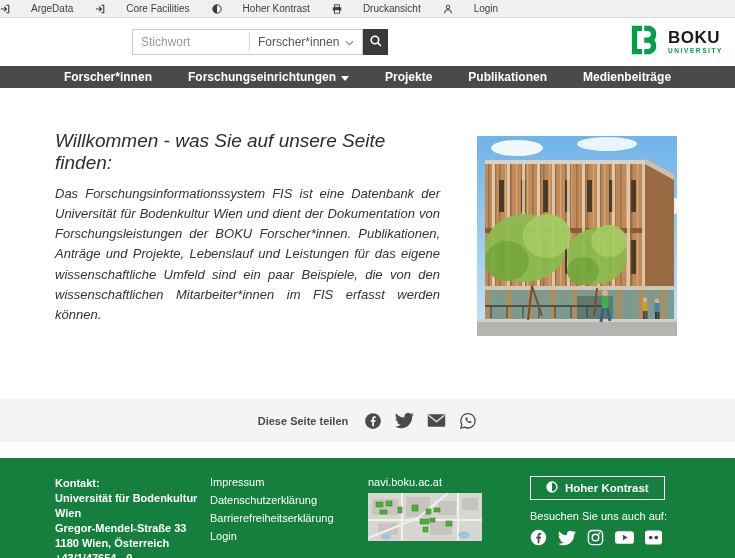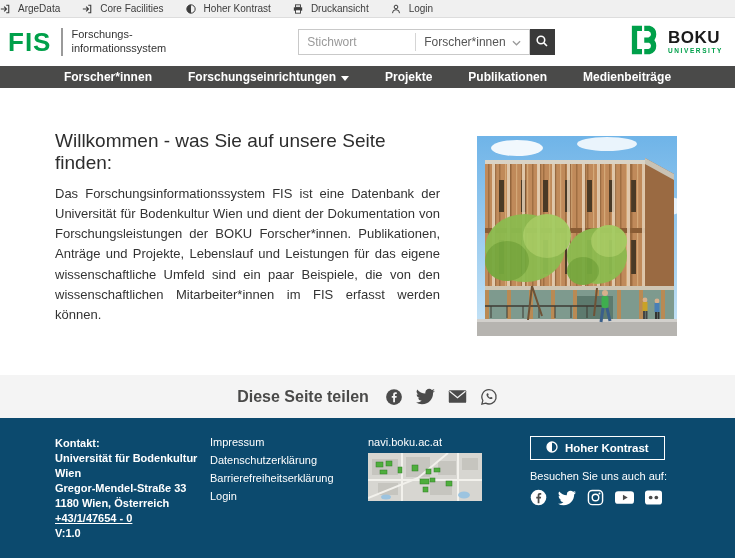--- a/index.html
+++ b/index.html
@@ -18,21 +18,21 @@
   }
   .lang-tabs { display:flex; }
   .lang-tab {
     padding:0 12px; display:flex; align-items:center; cursor:pointer;
   }
   .lang-tab.active {
     background:#e3e3e3; border-top:3px solid #3a3a3a;
     border-left:1px solid #ccc; border-right:1px solid #ccc;
   }
   .topbar-links { display:flex; align-items:center; gap:22px; padding-right:14px; }
-  .topbar-link { display:flex; align-items:center; gap:8px; cursor:pointer; color:#3c3c3c; text-decoration:none; }
+  .topbar-link { display:flex; align-items:center; gap:21px; cursor:pointer; color:#3c3c3c; text-decoration:none; }
   .topbar-link svg { display:block; }
 
   
   .header { height:48px; background:#fff; display:flex; align-items:center; flex:0 0 auto; }
   .fis-logo { display:flex; align-items:center; margin-left:8px; cursor:pointer; }
   .fis-acronym { color:#00a04a; font-weight:bold; font-size:26px; letter-spacing:1px; }
   .logo-divider { width:2px; height:28px; background:#9a9a9a; margin:0 8px 0 10px; }
   .logo-text { font-size:11px; color:#333; line-height:1.25; }
   .search { display:flex; align-items:center; margin-left:132px; height:38px; }
   .search-box { display:flex; align-items:center; border:1px solid #c9c9c9; height:26px; background:#fff; }
@@ -59,40 +59,40 @@
     height:22px; background:#4a4a49; display:flex; align-items:center;
     justify-content:center; gap:36px; flex:0 0 auto;
   }
   .nav-item {
     color:#fff; font-size:12px; font-weight:bold; cursor:pointer;
     display:flex; align-items:center; gap:5px; white-space:nowrap;
   }
 
   
   .main { background:#fff; flex:1 1 auto; }
-  .main-inner { display:flex; padding:42px 58px 0 55px; gap:37px; }
+  .main-inner { display:flex; padding:42px 58px 0 55px; gap:37px;font-style:italic; }
   .content { flex:1; }
   .content h1 { font-size:19px; font-weight:400; color:#2d2d2d; margin:0 0 10px; }
   .content p { font-size:13px; line-height:1.55; color:#333; text-align:justify; }
   .photo { flex:0 0 200px; height:200px; margin-top:6px; }
   .photo svg { display:block; }
 
   
   .share-band {
     height:43px; background:#f4f4f4; display:flex; align-items:center;
     justify-content:center; gap:16px; flex:0 0 auto;
   }
-  .share-label { font-size:16px; font-weight:bold; color:#4a4a49; }
+  .share-label { font-size:11px; font-weight:bold; color:#4a4a49; }
   .share-icons { display:flex; align-items:center; gap:13px; }
   .share-icon { cursor:pointer; display:flex; }
 
   
   .footer {
-    height:140px; background:#0c4a6e; color:#fff; display:flex;
-    padding:18px 0 0 55px; flex:0 0 auto; font-size:11px;
+    height:100px; background:#15803d; color:#fff; display:flex;
+    padding:18px 0 0 55px; flex:0 0 auto; font-size:11px;margin-top:16px;
   }
   .f-col1 { width:155px; line-height:15px; }
   .f-col1 .bold { font-weight:bold; }
   .f-phone { font-weight:bold; text-decoration:underline; color:#fff; cursor:pointer; display:inline-block; }
   .f-col2 { width:158px; }
   .f-link { display:block; color:#fff; text-decoration:none; margin-bottom:6px; cursor:pointer; }
   .f-col3 { width:162px; }
   .f-map-label { margin-bottom:5px; display:block; cursor:pointer; }
   .f-map { width:114px; height:48px; display:block; cursor:pointer; }
   .f-col4 { flex:1; }
@@ -155,28 +155,20 @@
               <circle cx="6" cy="3.6" r="2.2" fill="none" stroke="#3c3c3c" stroke-width="1.2"></circle>
               <path d="M1.8 11a4.2 4.2 0 0 1 8.4 0" fill="none" stroke="#3c3c3c" stroke-width="1.2"></path>
             </svg>
         </span>
         <span>Login</span>
       </a>
     </div>
   </div>
 
   <div class="header">
-    <div class="fis-logo">
-      <span class="fis-acronym">FIS</span>
-      <span class="logo-divider"></span>
-      <span class="logo-text">
-        <span>Forschungs-</span><br>
-        <span>informationssystem</span>
-      </span>
-    </div>
     <div class="search">
       <div class="search-box">
         <input class="search-input" type="text" placeholder="Stichwort" style="">
         <div class="search-scope">
           <span>Forscher*innen</span>
           <span>
             <svg width="9" height="6" viewBox="0 0 10 6">
                 <path d="M1 1l4 4 4-4" fill="none" stroke="#9a9a9a" stroke-width="1.4"></path>
               </svg>
           </span>

